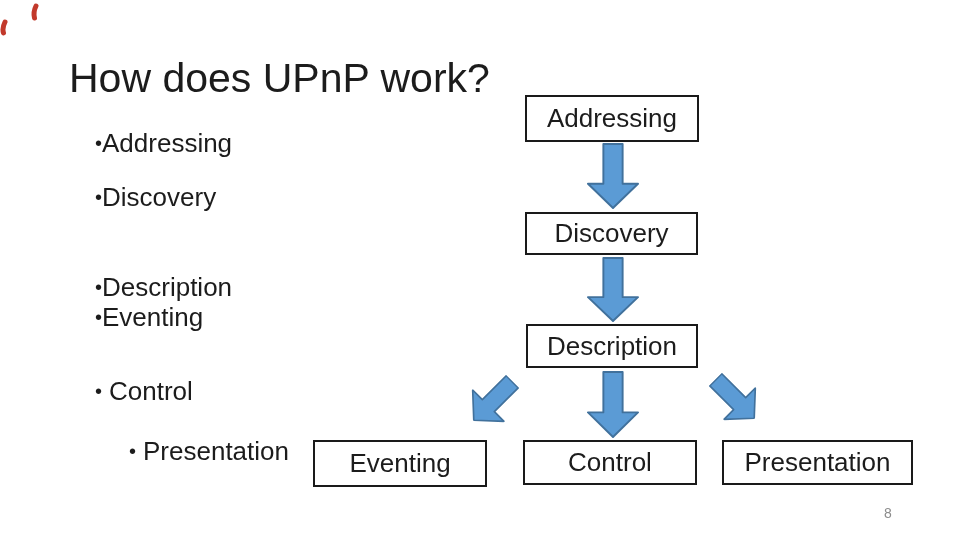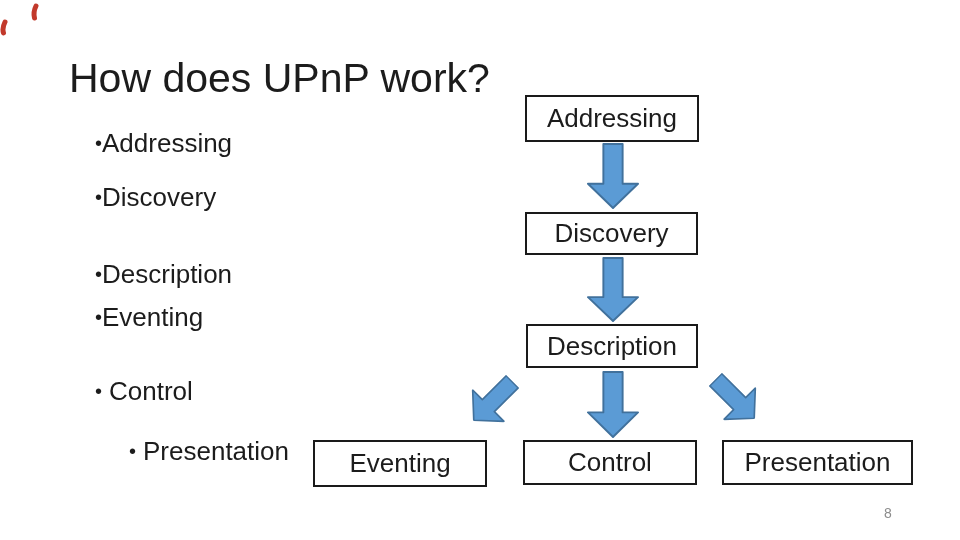--- a/index.html
+++ b/index.html
@@ -20,21 +20,21 @@
   .slide-title{
     position:absolute;left:69px;top:53px;
     font-size:41px;font-weight:400;line-height:1.25;color:var(--text);
     letter-spacing:0;
   }
   .bullet-list{position:absolute;left:83px;top:0;width:300px;list-style:none;}
   .bullet-item{position:absolute;left:0;font-size:26px;line-height:32px;white-space:nowrap;text-align:right;}
   .bullet-item .marker{display:inline-block;width:19px;font-size:20px;vertical-align:top;line-height:32px;}
   .bullet-item:nth-child(1){top:127px;}
   .bullet-item:nth-child(2){top:181px;}
-  .bullet-item:nth-child(3){top:258px;}
+  .bullet-item:nth-child(3){top:271px;}
   .bullet-item:nth-child(4){top:301px;}
   .bullet-item:nth-child(5){top:375px;}
   .bullet-item:nth-child(6){top:435px;margin-left:34px;}
   .bullet-item:nth-child(5) .label,
   .bullet-item:nth-child(6) .label{padding-left:7px;}
   .flow-box{
     position:absolute;background:var(--background);
     border:2px solid var(--box-border);
     display:flex;align-items:center;justify-content:center;
     font-size:26px;color:var(--text);white-space:nowrap;

